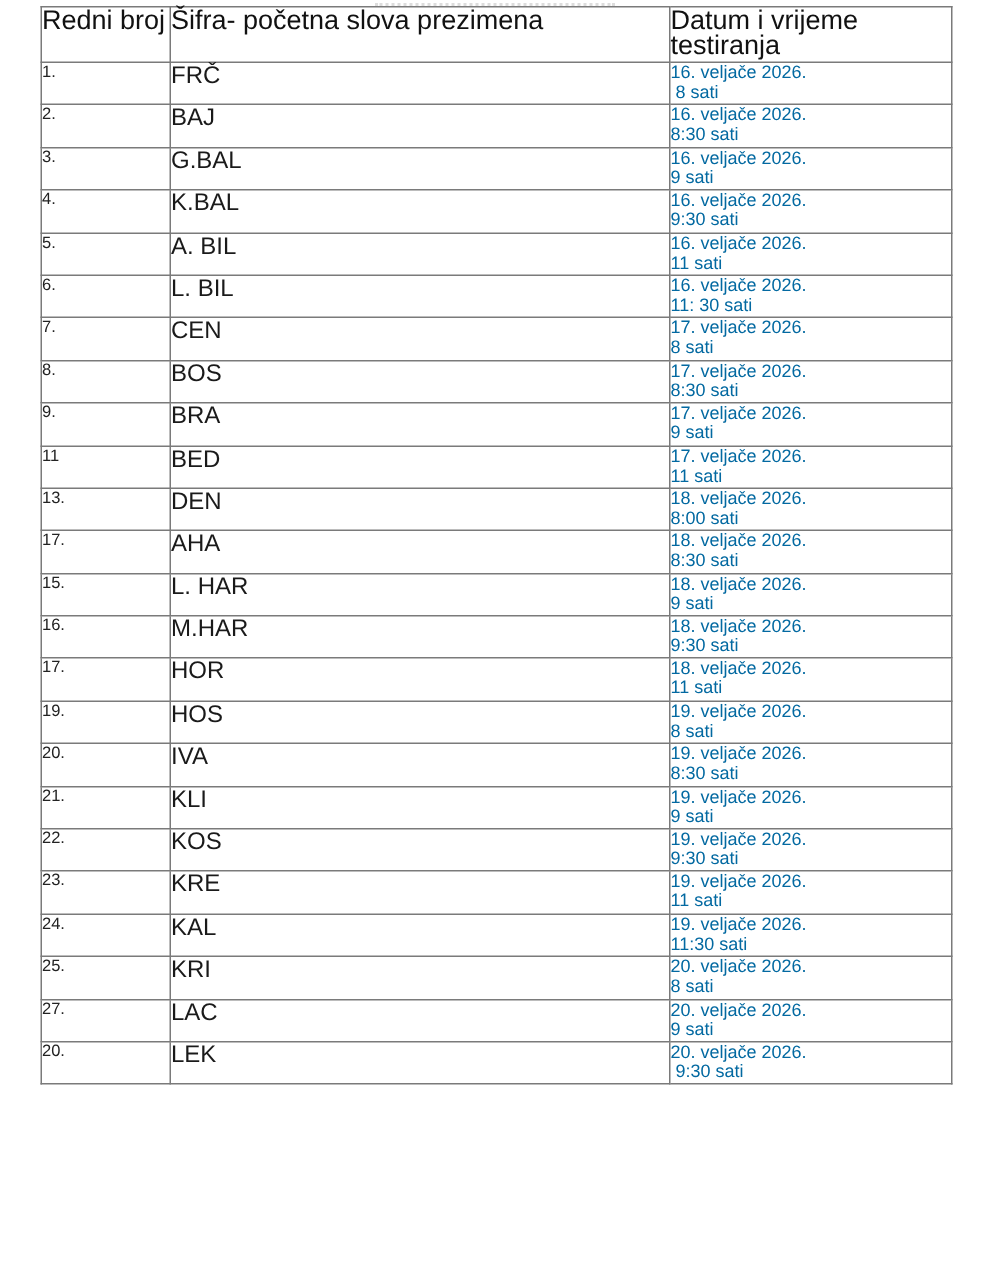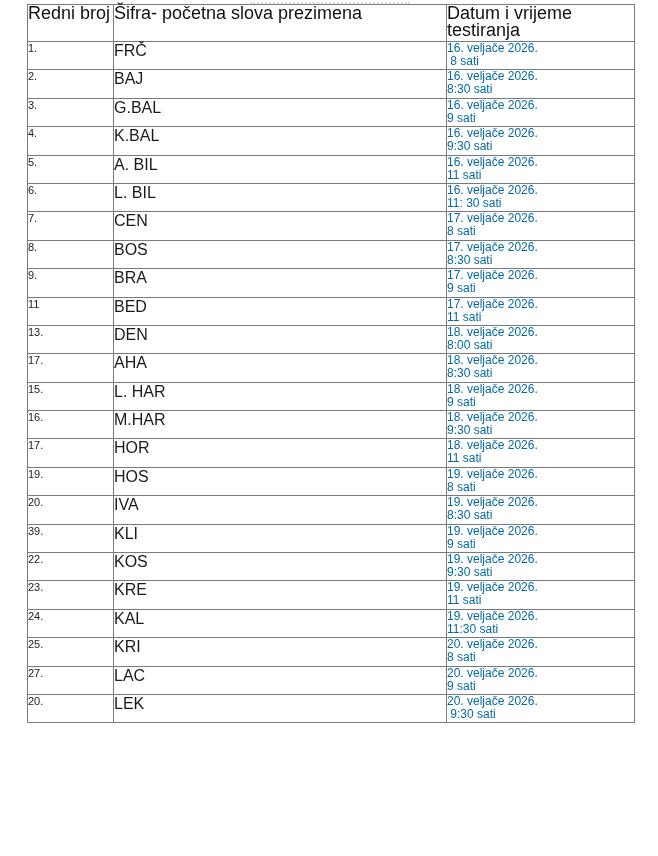--- a/index.html
+++ b/index.html
@@ -223,21 +223,21 @@
       </tr>
       <tr>
         <td class="num">20.</td>
         <td class="code">IVA</td>
         <td class="dt">
           <span class="d">19. veljače 2026.</span>
           <span class="t">8:30 sati</span>
         </td>
       </tr>
       <tr>
-        <td class="num">39.</td>
+        <td class="num">21.</td>
         <td class="code">KLI</td>
         <td class="dt">
           <span class="d">19. veljače 2026.</span>
           <span class="t">9 sati</span>
         </td>
       </tr>
       <tr>
         <td class="num">22.</td>
         <td class="code">KOS</td>
         <td class="dt">

